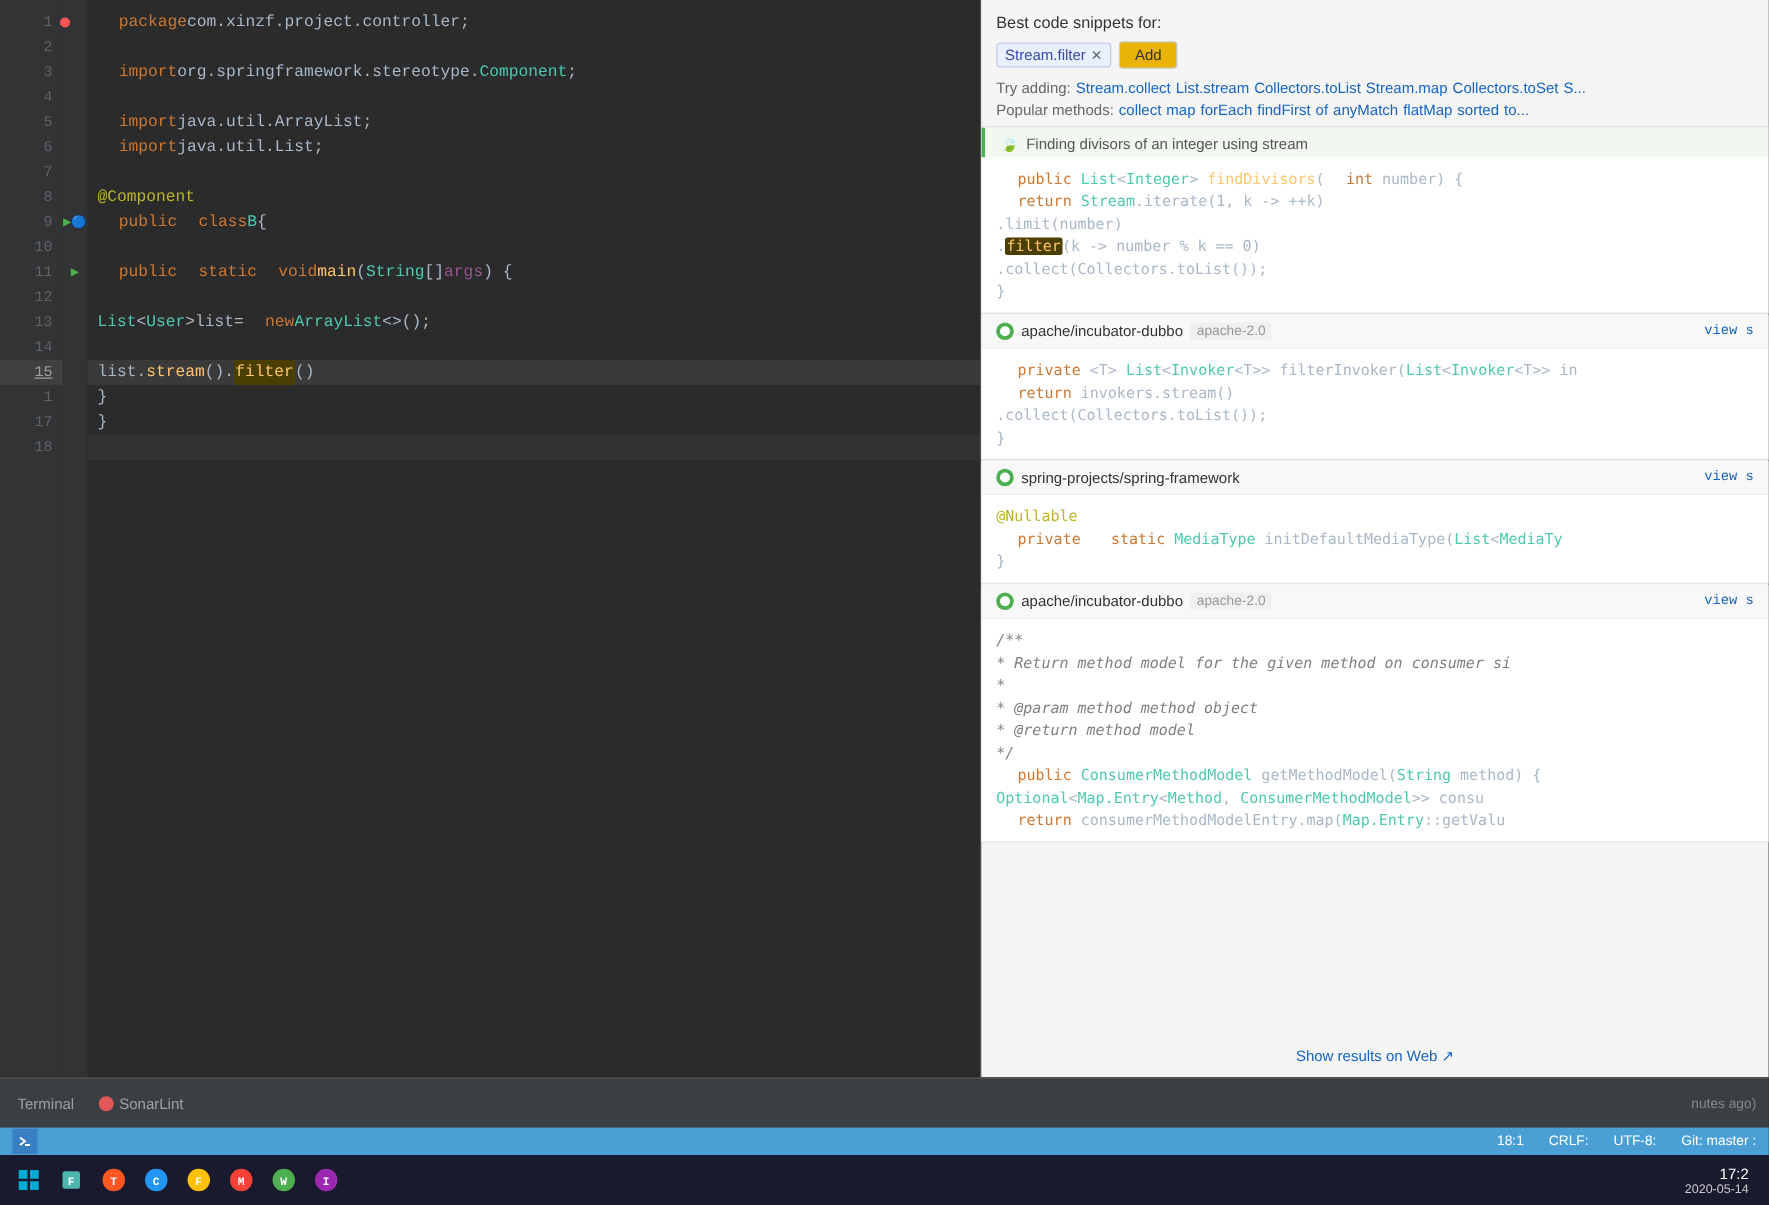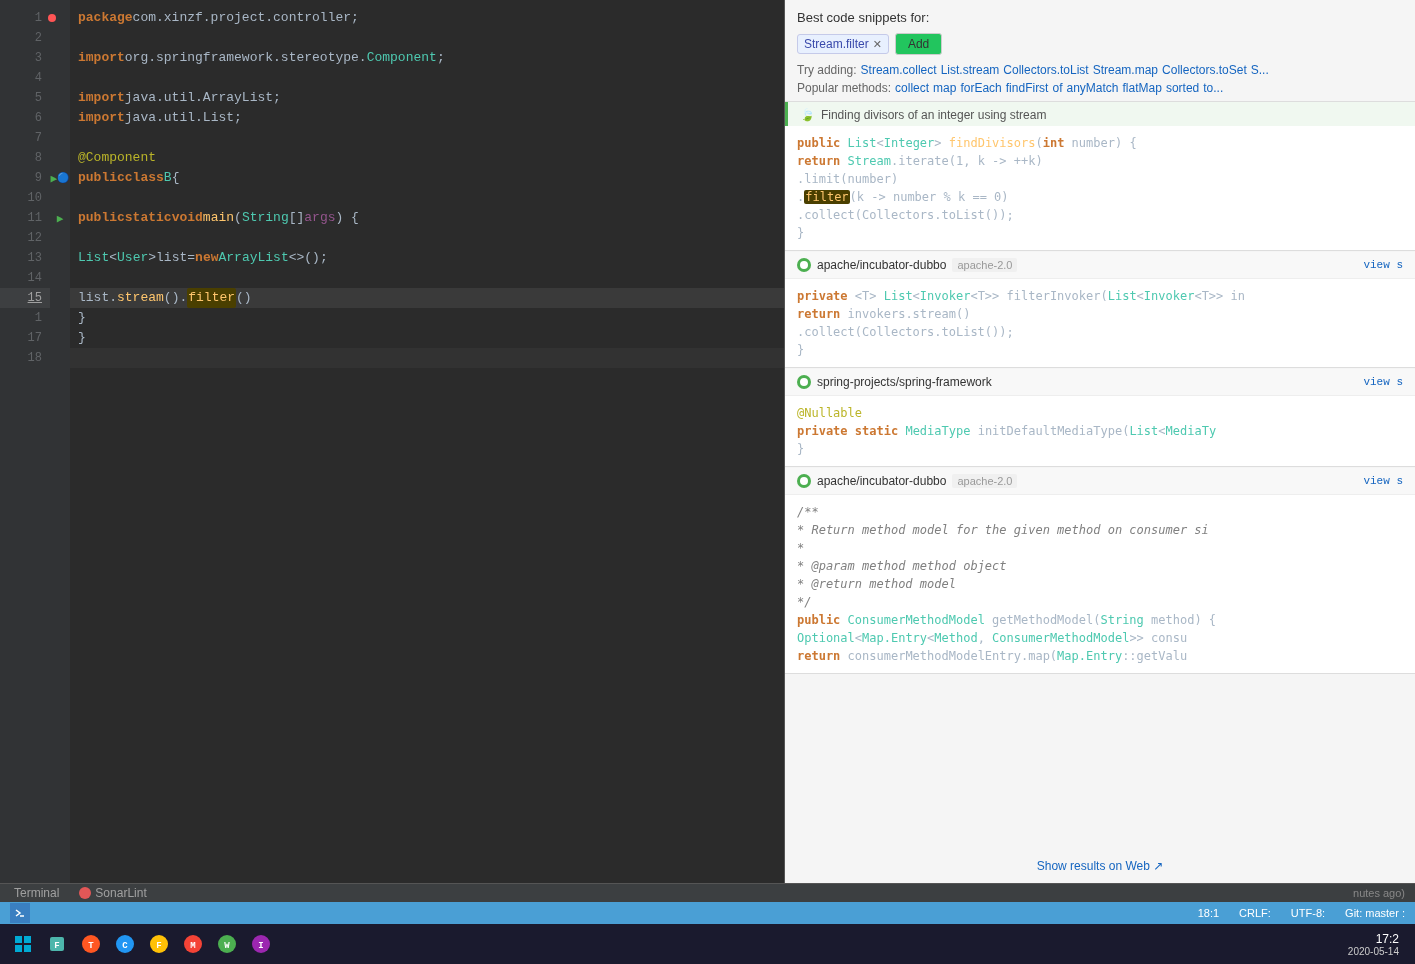--- a/index.html
+++ b/index.html
@@ -14,38 +14,38 @@
     .line-number { padding-right: 10px; position: relative; height: 20px; display: flex; align-items: center; justify-content: flex-end; padding-right: 8px; }
     .line-number.active { background: #3d3f41; color: #a0a0a0; text-decoration: underline; }
     .gutter { width: 20px; background: #313335; padding: 8px 0; }
     .gutter-item { height: 20px; display: flex; align-items: center; justify-content: center; font-size: 10px; }
     .code-lines { flex: 1; padding: 8px 0; overflow-x: auto; }
     .code-line { height: 20px; display: flex; align-items: center; padding-left: 8px; font-size: 13px; line-height: 20px; white-space: nowrap; }
     .code-line.highlighted { background: #323232; }
     .code-line.active-line { background: #3a3a3a; }
 
     
-    .kw { color: #cc7832; font-weight: bold; }
+    .kw { color: #cc7832; font-weight: normal; margin-left: 17px; }
     .type { color: #4ec9b0; }
     .anno { color: #bbb529; }
     .comment { color: #808080; font-style: italic; }
     .plain { color: #a9b7c6; }
     .method { color: #ffc66d; }
     .param { color: #94558d; }
     .highlight-filter { background: #4a3f00; color: #ffc66d; padding: 0 1px; border-radius: 2px; }
 
     
     .right-panel { flex: 1; background: #f5f5f5; display: flex; flex-direction: column; overflow: hidden; }
     .panel-header { background: #f5f5f5; padding: 10px 12px 6px 12px; border-bottom: 1px solid #ddd; }
     .panel-title { font-size: 13px; color: #333; font-family: Arial, sans-serif; font-weight: normal; margin-bottom: 8px; }
 
     .search-bar { display: flex; align-items: center; gap: 6px; margin-bottom: 8px; }
     .search-tag { display: flex; align-items: center; background: #e8f0fe; border: 1px solid #c5cae9; border-radius: 3px; padding: 2px 6px; font-size: 12px; color: #3949ab; font-family: Arial, sans-serif; }
     .tag-close { margin-left: 4px; cursor: pointer; color: #666; font-size: 11px; }
-    .add-btn { background: #22c55e; border: 1px solid #ccc; border-radius: 3px; padding: 3px 12px; font-size: 12px; cursor: pointer; font-family: Arial, sans-serif; color: #333; }
+    .add-btn { background: #eab308; border: 1px solid #ccc; border-radius: 3px; padding: 3px 12px; font-size: 12px; cursor: pointer; font-family: Arial, sans-serif; color: #333; }
 
     .try-adding { display: flex; align-items: center; gap: 4px; font-size: 12px; font-family: Arial, sans-serif; margin-bottom: 4px; flex-wrap: wrap; }
     .try-label { color: #666; }
     .try-link { color: #1565c0; cursor: pointer; text-decoration: none; }
 
     .popular-methods { display: flex; align-items: center; gap: 4px; font-size: 12px; font-family: Arial, sans-serif; flex-wrap: wrap; }
     .pop-label { color: #666; }
     .pop-method { color: #1565c0; cursor: pointer; }
 
     .results-container { flex: 1; overflow-y: auto; padding: 0; }
@@ -56,21 +56,21 @@
     .snippet-icon { width: 14px; height: 14px; border-radius: 50%; background: #4CAF50; display: flex; align-items: center; justify-content: center; flex-shrink: 0; }
     .snippet-icon svg { width: 10px; height: 10px; }
     .snippet-repo { font-size: 12px; color: #333; font-family: Arial, sans-serif; font-weight: 500; }
     .snippet-license { font-size: 11px; color: #999; font-family: Arial, sans-serif; background: #f0f0f0; padding: 1px 5px; border-radius: 2px; }
     .snippet-view { font-size: 11px; color: #1565c0; cursor: pointer; margin-left: auto; }
     .snippet-title { padding: 6px 12px 4px 12px; font-size: 12px; color: #555; font-family: Arial, sans-serif; background: #f0f8f0; border-left: 3px solid #4CAF50; display: flex; align-items: center; gap: 6px; }
     .snippet-code { padding: 8px 12px; font-family: 'Consolas', monospace; font-size: 12px; line-height: 18px; background: white; overflow-x: auto; }
     .code-line-snippet { white-space: nowrap; }
 
     
-    .bottom-bar { height: 19px; background: #3c3f41; display: flex; align-items: center; gap: 12px; padding: 0 10px; border-top: 1px solid #555; }
+    .bottom-bar { height: 40px; background: #3c3f41; display: flex; align-items: center; gap: 12px; padding: 0 10px; border-top: 1px solid #555; }
     .bottom-tab { color: #a0a0a0; font-size: 12px; font-family: Arial, sans-serif; cursor: pointer; display: flex; align-items: center; gap: 4px; padding: 0 4px; }
     .sonar-icon { width: 12px; height: 12px; background: #e25757; border-radius: 50%; display: inline-block; }
 
     .status-bar { height: 22px; background: #4a9fd5; display: flex; align-items: center; padding: 0 10px; gap: 20px; justify-content: flex-end; }
     .status-item { color: white; font-size: 11px; font-family: Arial, sans-serif; }
 
     .taskbar { height: 40px; background: #1a1a2e; display: flex; align-items: center; padding: 0 8px; gap: 4px; }
     .taskbar-icon { width: 30px; height: 30px; display: flex; align-items: center; justify-content: center; cursor: pointer; border-radius: 3px; }
     .taskbar-time { color: white; font-size: 12px; font-family: Arial, sans-serif; text-align: right; }
     .taskbar-date { color: #ccc; font-size: 10px; font-family: Arial, sans-serif; }

